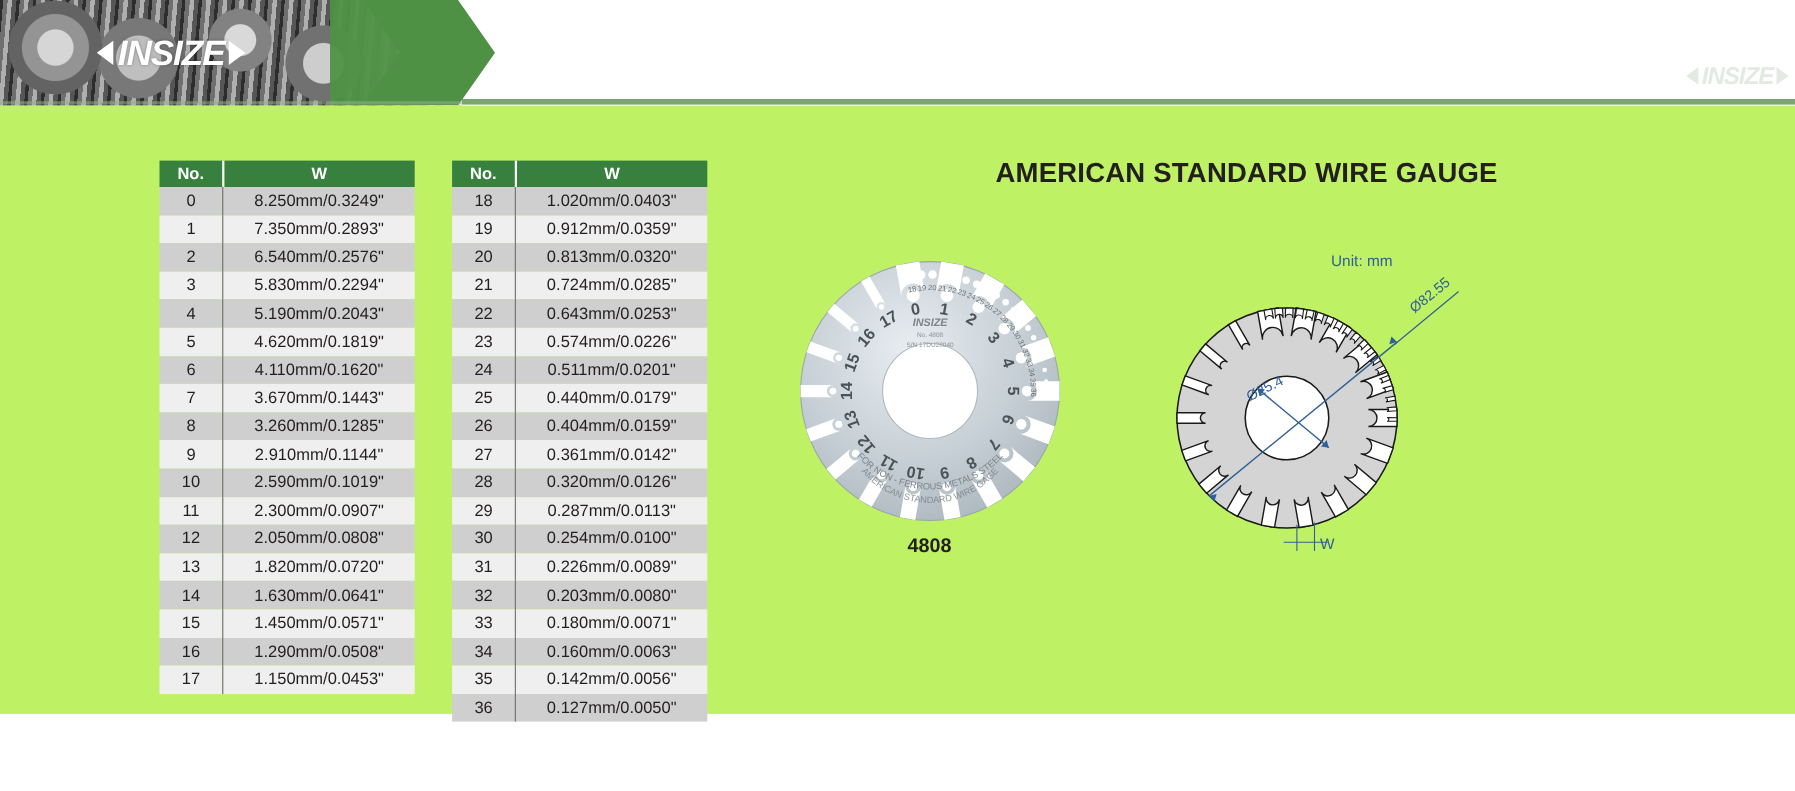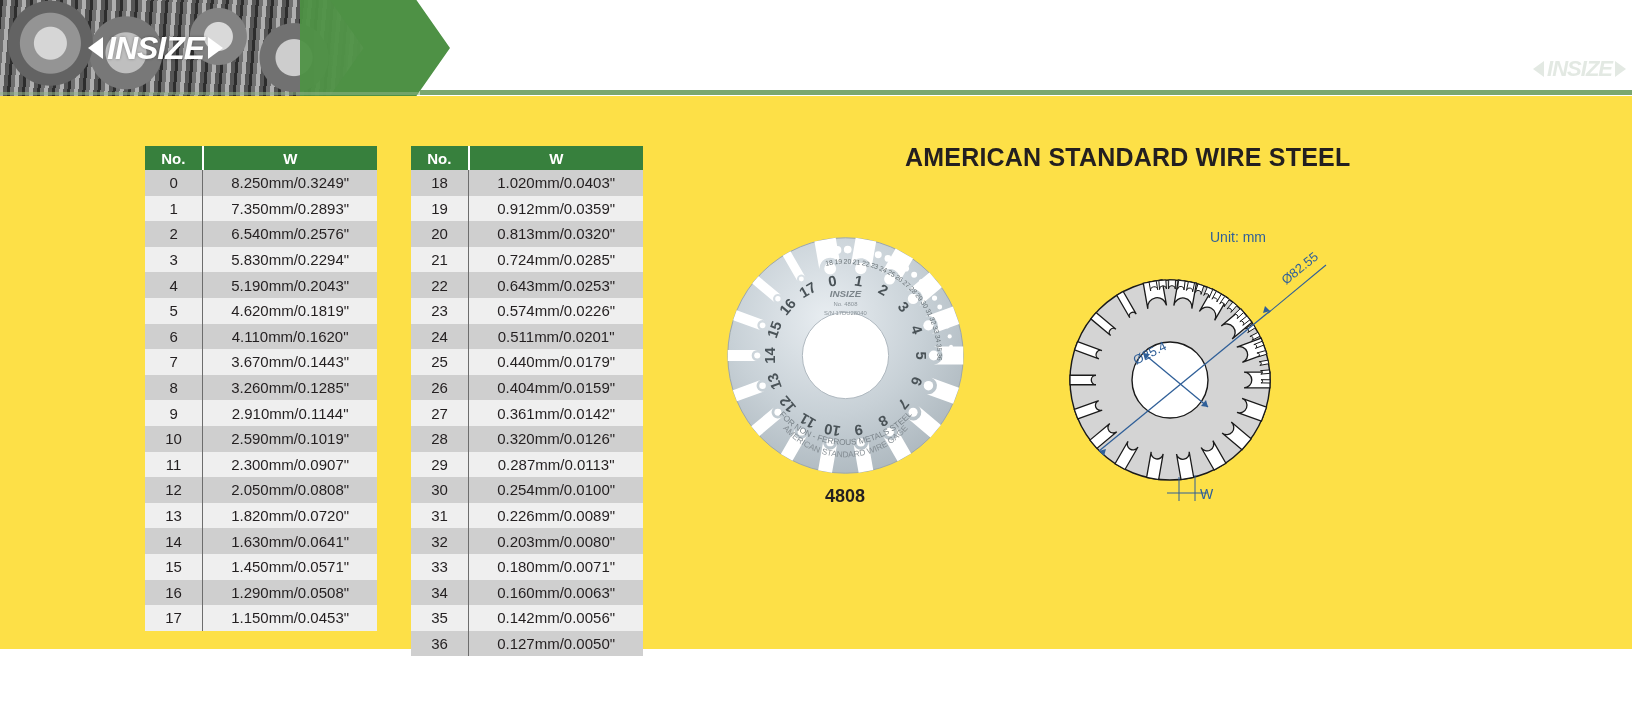--- a/index.html
+++ b/index.html
@@ -2,21 +2,21 @@
 <html><head>
 <meta charset="utf-8">
 <style>
   * { box-sizing: border-box; margin: 0; padding: 0; }
   html, body {
     width: 1632px; height: 719px;
     background: #ffffff;
     font-family: "Liberation Sans", sans-serif;
     overflow: hidden;
   }
-  .page { position: relative; width: 1632px; height: 649px; background:#fde047; }
+  .page { position: relative; width: 1632px; height: 649px; background:#bef264; }
 
   
   .header { position: absolute; left:0; top:0; width:1632px; height:96px; overflow:hidden; background:#fff; }
   .header-photo {
     position:absolute; left:0; top:0; width:420px; height:96px;
     background:
       radial-gradient(circle at 12% 45%, #cfd2d4 0 16px, #8f9497 17px 30px, #5f6568 31px 42px, rgba(0,0,0,0) 43px),
       radial-gradient(circle at 30% 55%, #b9bdc0 0 20px, #74797c 21px 36px, rgba(0,0,0,0) 37px),
       radial-gradient(circle at 52% 38%, #d2d5d7 0 14px, #7e8386 15px 28px, rgba(0,0,0,0) 29px),
       radial-gradient(circle at 70% 60%, #c6cacd 0 18px, #6e7376 19px 34px, rgba(0,0,0,0) 35px),
@@ -319,21 +319,21 @@
           <td class="no-col">35</td>
           <td class="w-col">0.142mm/0.0056"</td>
         </tr>
         <tr class="odd">
           <td class="no-col">36</td>
           <td class="w-col">0.127mm/0.0050"</td>
         </tr>
       </tbody>
   </table>
 
-  <div class="main-title">AMERICAN STANDARD WIRE STEEL</div>
+  <div class="main-title">AMERICAN STANDARD WIRE GAUGE</div>
 
   <div class="product-wrap">
     <svg class="gauge-photo" viewBox="0 0 260 260">
       <defs>
         <radialGradient id="metal" cx="42%" cy="34%" r="76%">
           <stop offset="0%" stop-color="#e8edf1"></stop>
           <stop offset="55%" stop-color="#c7d0d6"></stop>
           <stop offset="100%" stop-color="#a8b3ba"></stop>
         </radialGradient>
       </defs>

